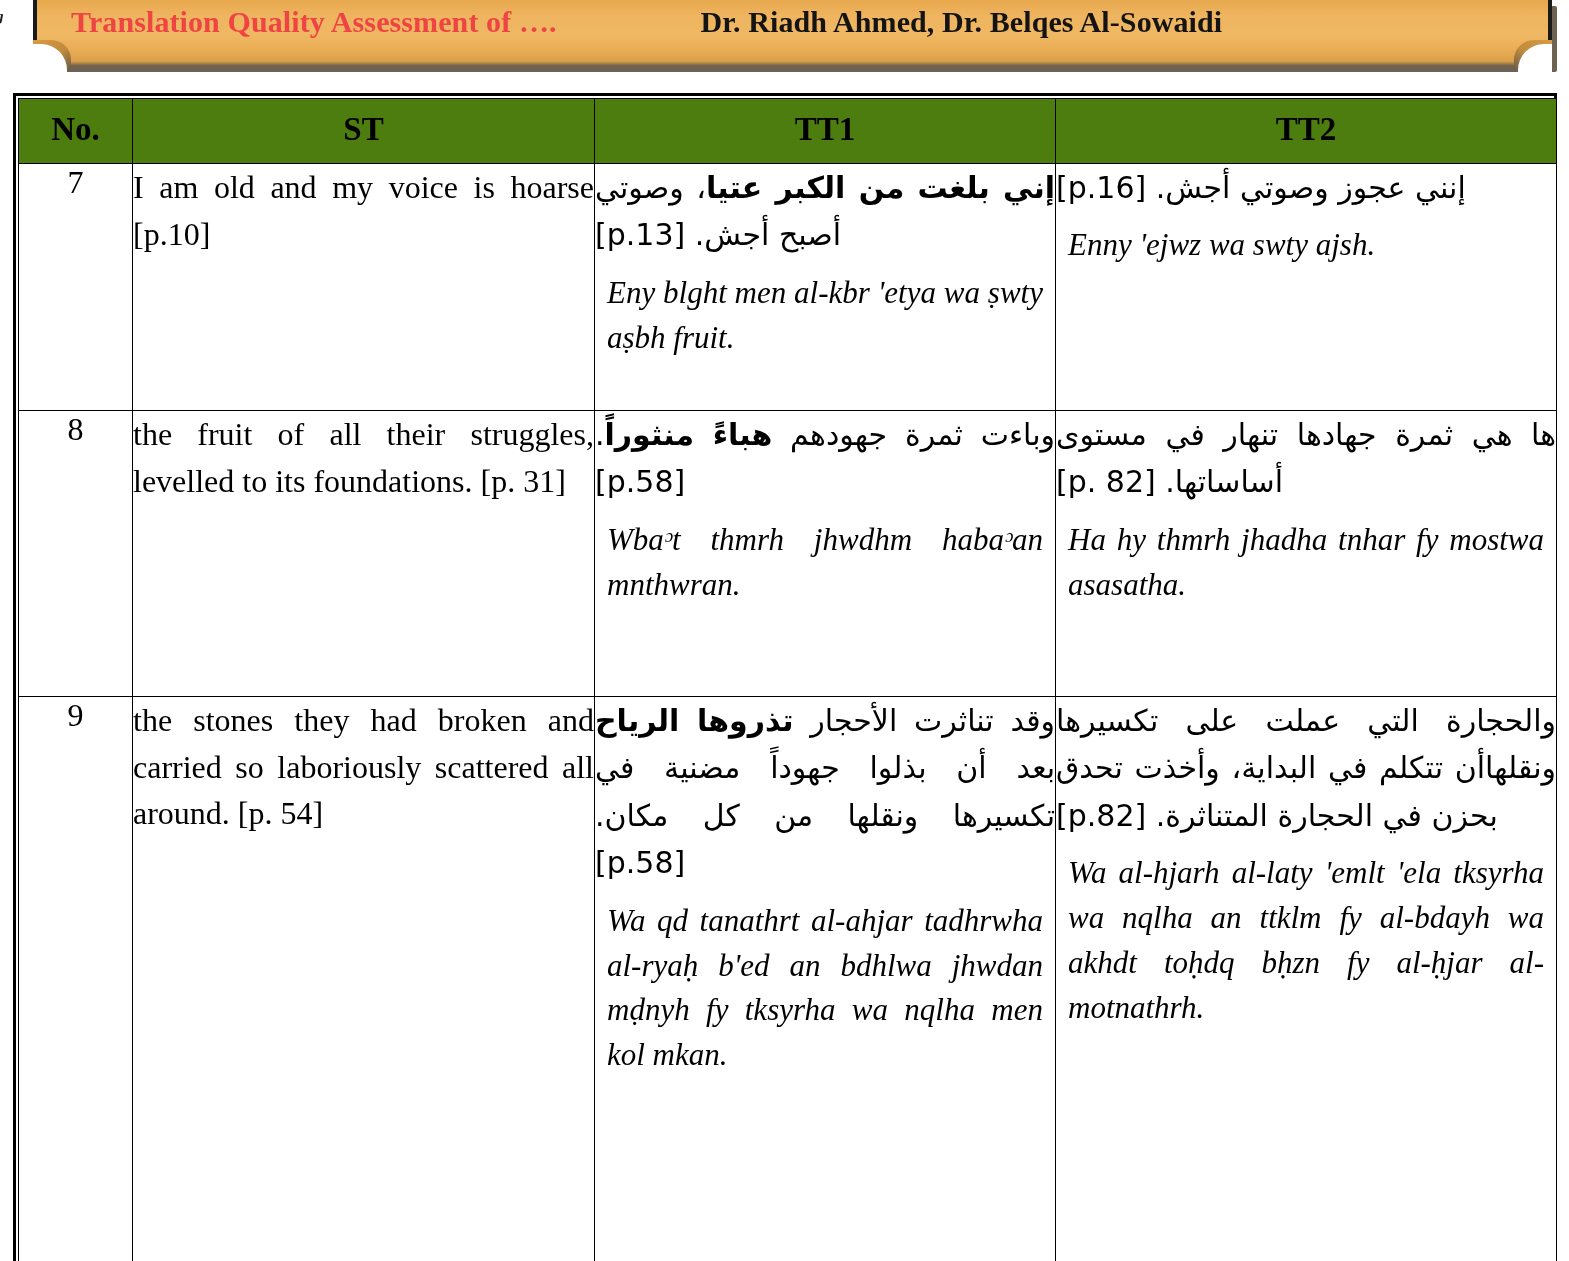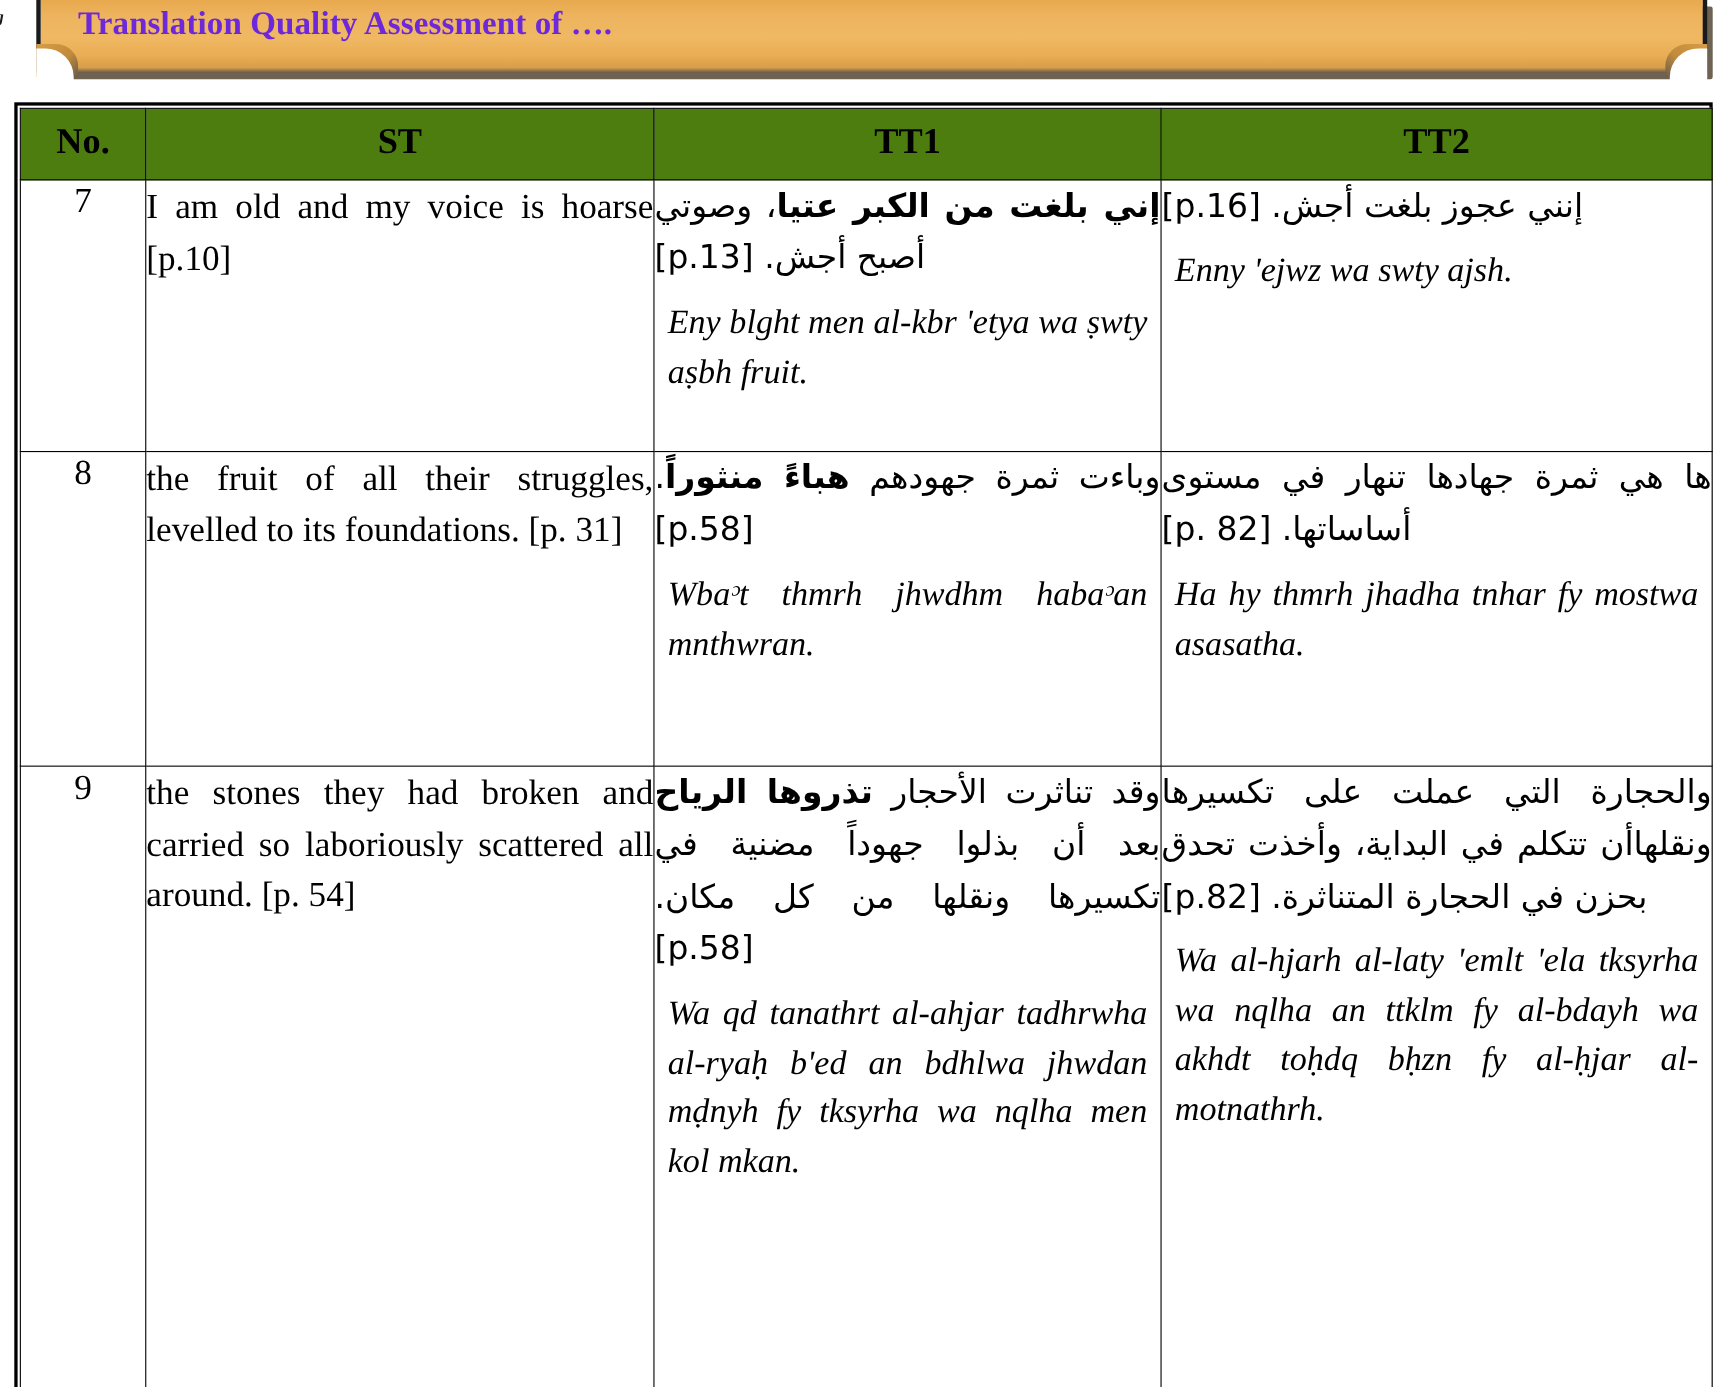--- a/index.html
+++ b/index.html
@@ -107,21 +107,21 @@
     top: 0px;
     width: 1519px;
     height: 44px;
     display: flex;
     align-items: center;
     z-index: 4;
   }
   .banner-title {
     font-size: 30px;
     font-weight: bold;
-    color: #6d28d9;
+    color: #ef4444;
     margin-left: 38px;
     white-space: nowrap;
     letter-spacing: 0.1px;
   }
   .banner-authors {
     font-size: 30px;
     font-weight: bold;
     color: #141414;
     margin-left: 144px;
     white-space: nowrap;
@@ -215,20 +215,21 @@
 <div class="header-wrap">
   <div class="header-clipped-text">g</div>
   <div class="banner-shadow"></div>
   <div class="banner"></div>
   <div class="banner-notch-left-edge"></div>
   <div class="banner-notch-left"></div>
   <div class="banner-notch-right-edge"></div>
   <div class="banner-notch-right"></div>
   <div class="banner-text-row">
     <div class="banner-title">Translation Quality Assessment of ….</div>
+    <div class="banner-authors">Dr. Riadh Ahmed,   Dr. Belqes Al-Sowaidi</div>
   </div>
 </div>
 
 <div class="table-outer">
   <table class="qa">
     <colgroup>
       <col class="c-no">
         <col class="c-st">
         <col class="c-tt1">
         <col class="c-tt2">
@@ -244,21 +245,21 @@
     <tbody>
 
       <tr class="r7">
         <td class="cell-no">7</td>
         <td class="cell-st">I am old and my voice is hoarse [p.10]</td>
         <td class="cell-tt">
           <p class="ar"><b>إني بلغت من الكبر عتيا</b><span>، وصوتي أصبح أجش. [p.13]</span></p>
           <p class="translit">Eny blght men al-kbr 'etya wa ṣwty aṣbh fruit.</p>
         </td>
         <td class="cell-tt">
-          <p class="ar">إنني عجوز بلغت أجش. [p.16]</p>
+          <p class="ar">إنني عجوز وصوتي أجش. [p.16]</p>
           <p class="translit">Enny 'ejwz wa swty ajsh.</p>
         </td>
       </tr>
 
       <tr class="r8">
         <td class="cell-no">8</td>
         <td class="cell-st">the fruit of all their struggles, levelled to its foundations. [p. 31]</td>
         <td class="cell-tt">
           <p class="ar"><span>وباءت ثمرة جهودهم </span><b>هباءً منثوراً</b><span>. [p.58]</span></p>
           <p class="translit">Wbaᵓt thmrh jhwdhm habaᵓan mnthwran.</p>

